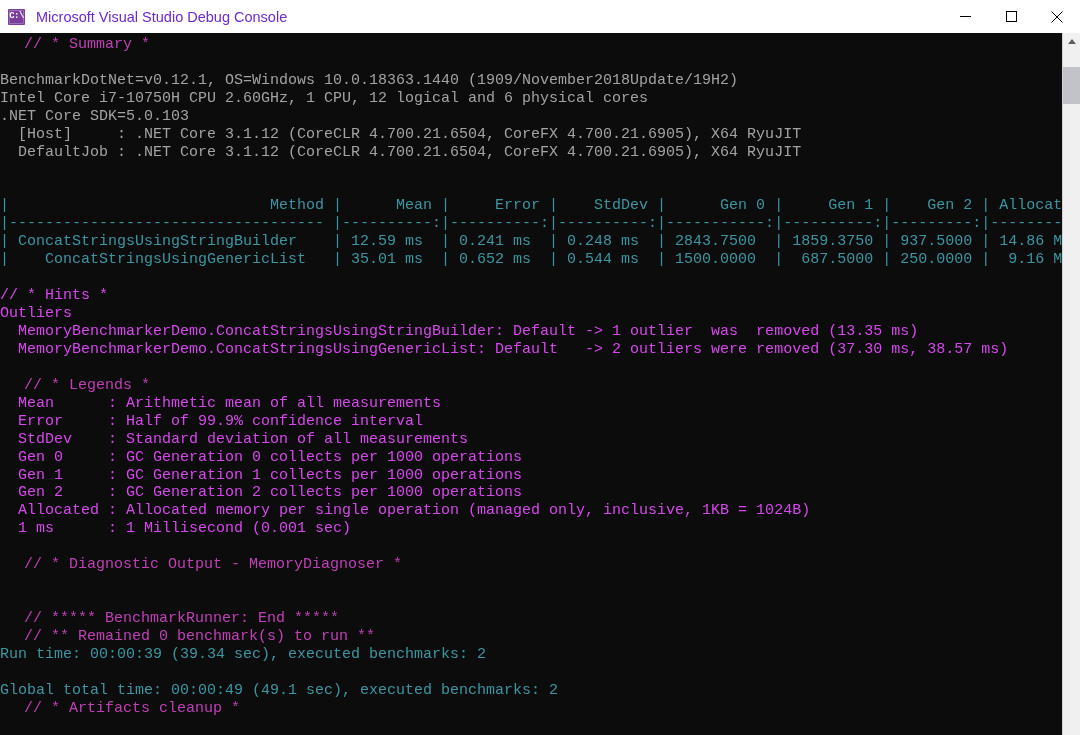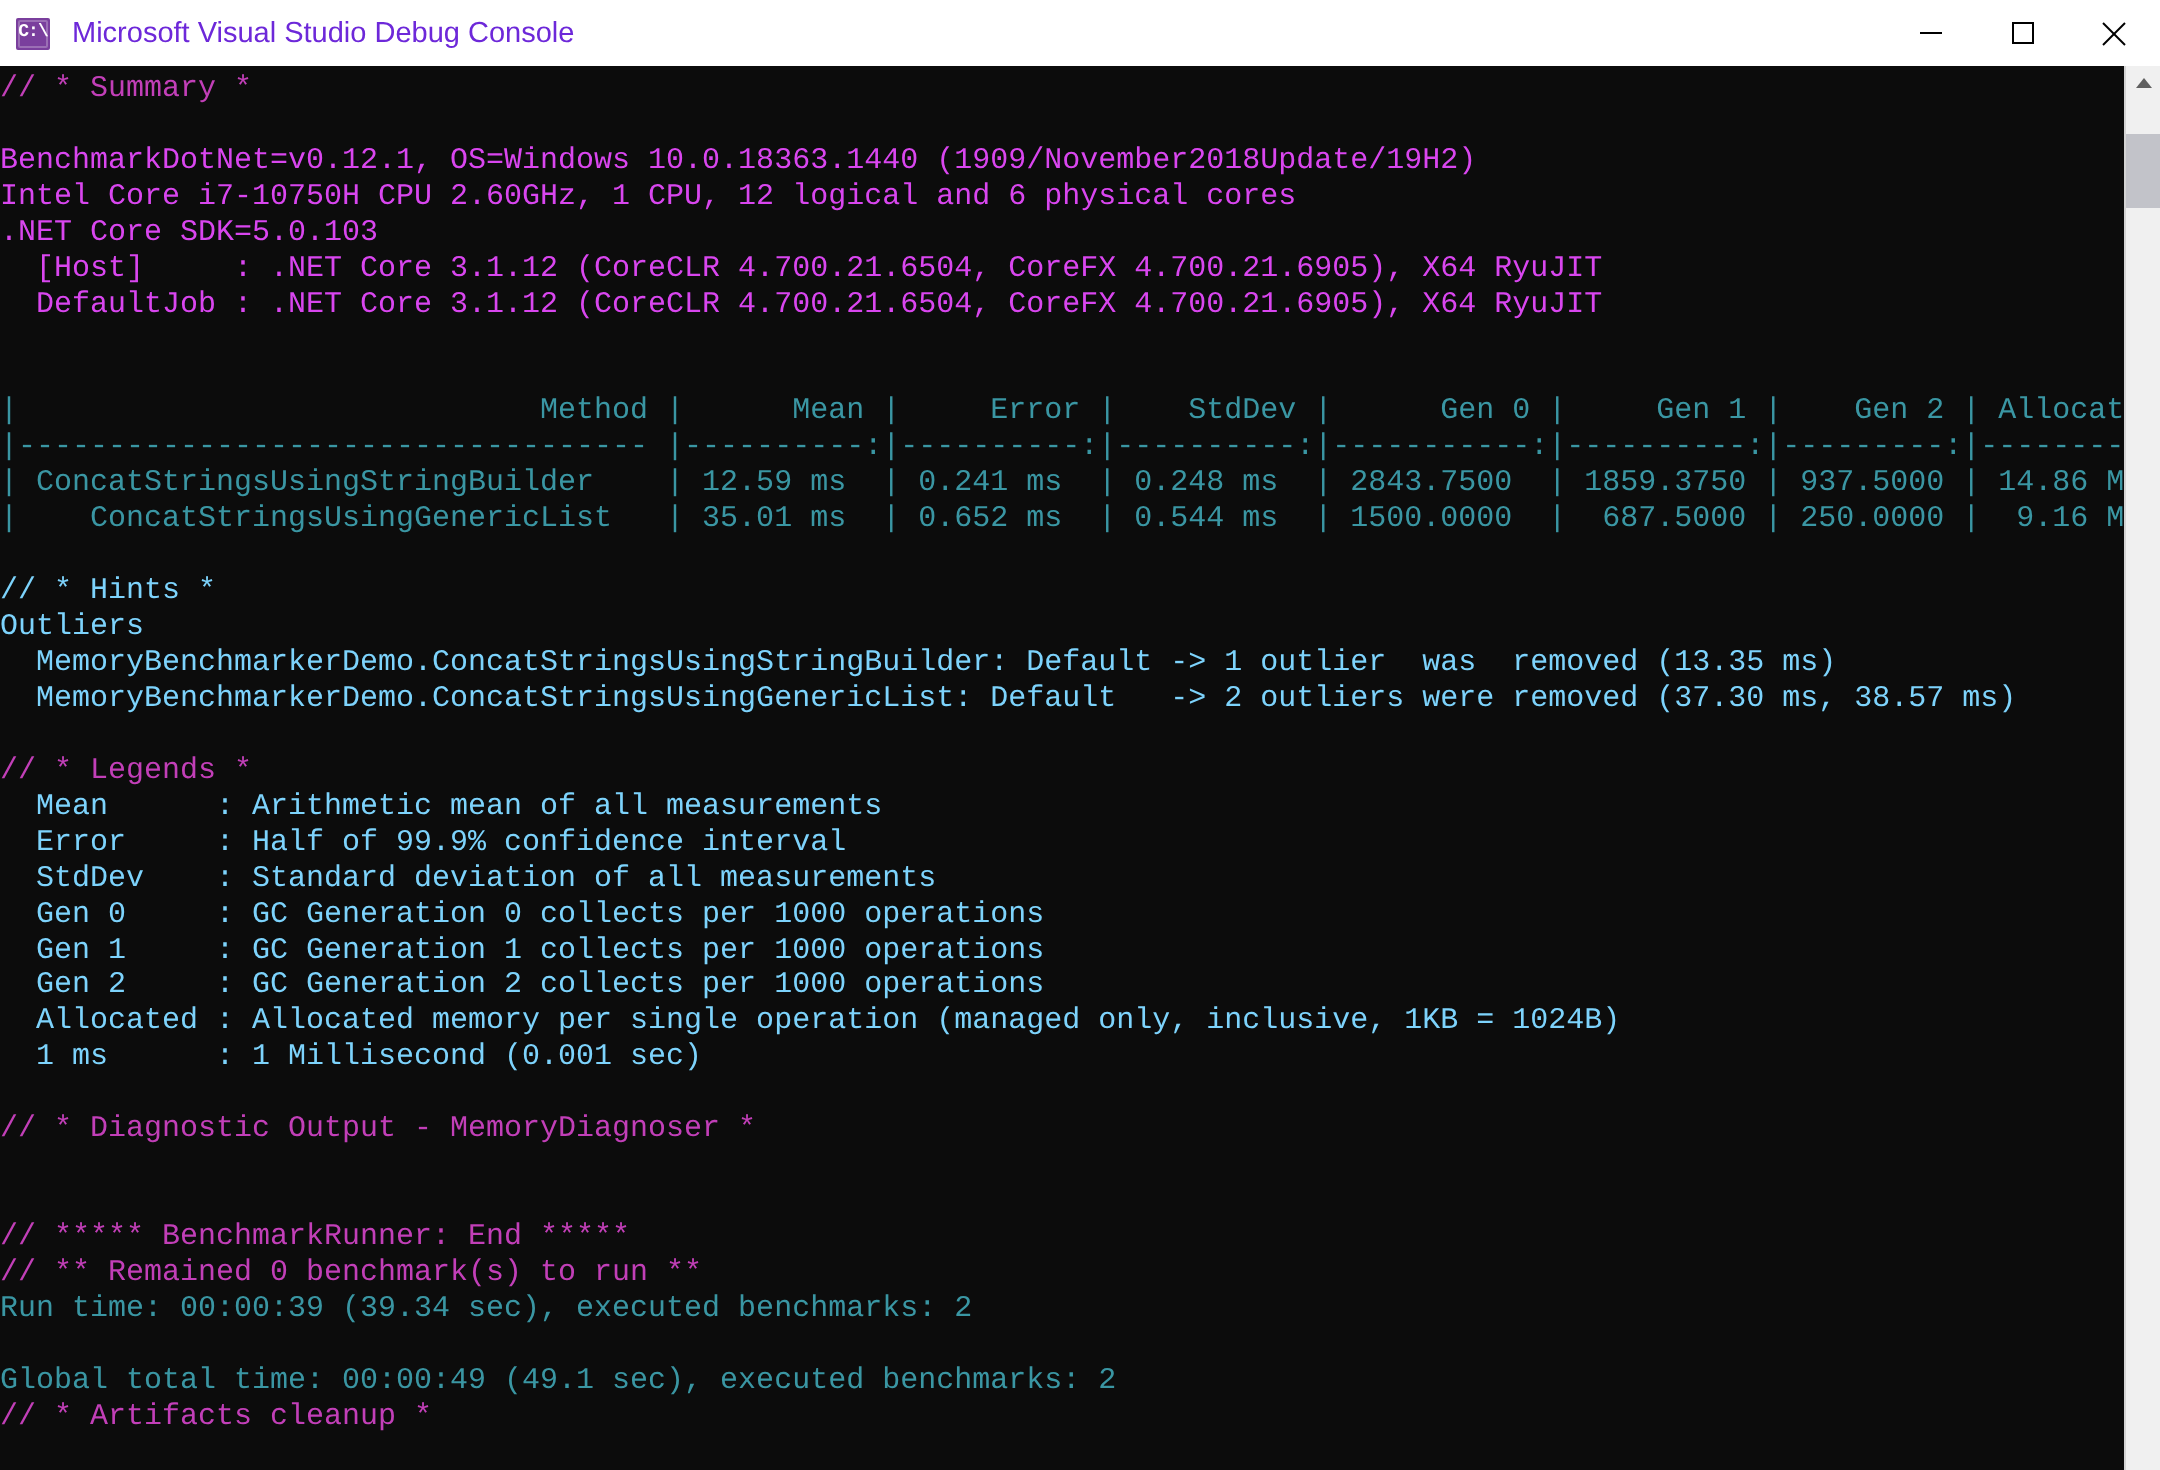--- a/index.html
+++ b/index.html
@@ -110,24 +110,24 @@
     font-family: "Liberation Mono", "DejaVu Sans Mono", monospace;
     font-size: 15px;
     line-height: 17.95px;
     white-space: pre;
     letter-spacing: 0px;
     color: #cccccc;
     -webkit-font-smoothing: none;
   }
   pre.term .ln { display: block; height: 17.95px; }
   
-  .c-magenta { color: #c23fb8; }
-  .c-olive   { color: #d946ef; }
+  .c-magenta { color: #c23fb8; padding-left: 24px; }
+  .c-olive   { color: #a3a3a3; }
   .c-teal    { color: #3a96a3; }
-  .c-blue    { color: #7dd3fc; }
+  .c-blue    { color: #d946ef; }
   .c-gray    { color: #cccccc; }
   
   .scrollbar {
     width: 17px;
     flex: 0 0 17px;
     background: #f0f0f0;
     border-left: 1px solid #d4d4d4;
     display: flex;
     flex-direction: column;
     position: relative;

